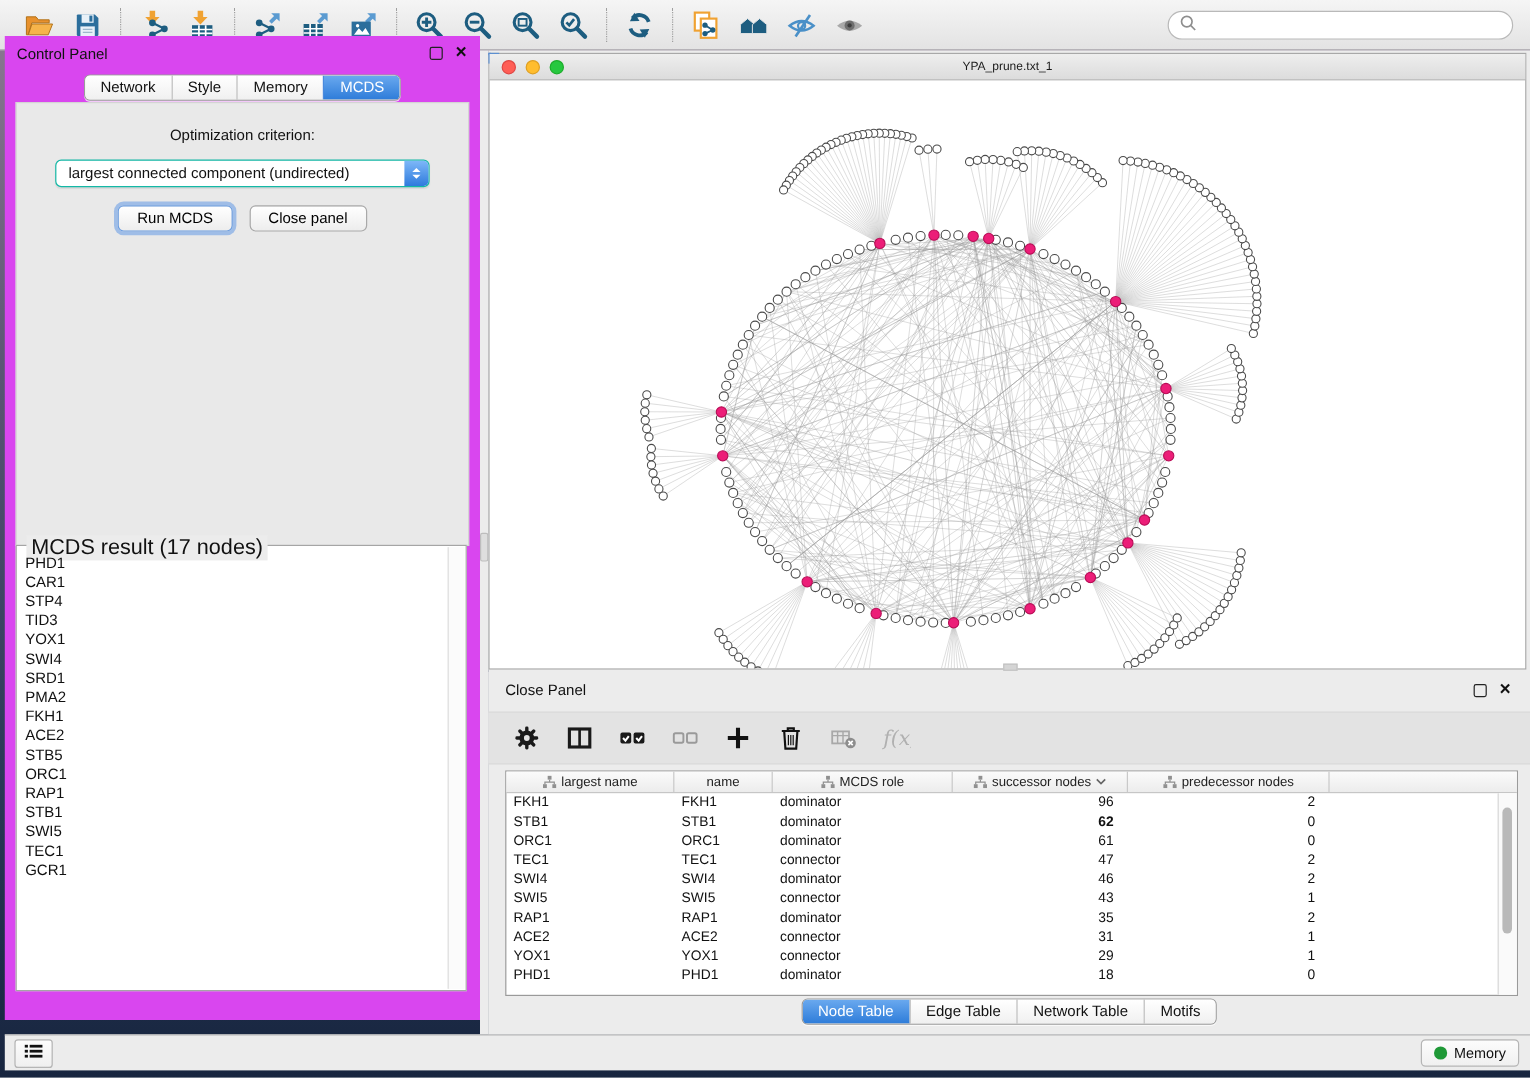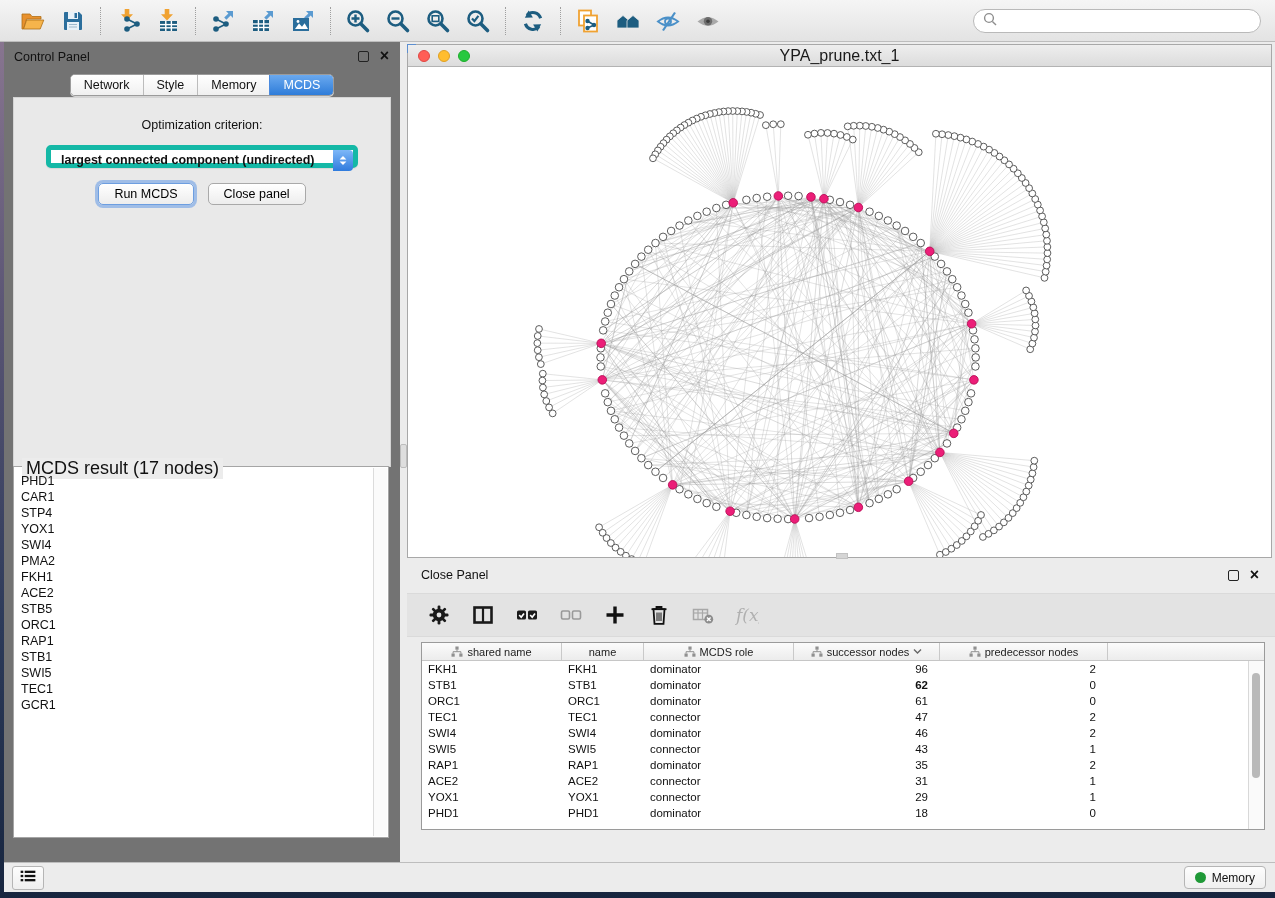--- a/index.html
+++ b/index.html
@@ -17,41 +17,41 @@
     box-sizing:border-box; display:flex; align-items:center; }
   .tb-groups { display:flex; align-items:center; height:100%; padding-left:6px; }
   .tb-group { display:flex; align-items:center; gap:4px; padding:0 9px; }
   .tb-sep { width:0; height:28px; border-left:1px dotted #9f9f9f; }
   .tb-btn { width:36px; height:32px; display:flex; align-items:center; justify-content:center; border-radius:4px; }
   .search-box { position:absolute; right:14px; top:9px; width:288px; height:24px; background:#fff;
     border:1px solid #b9b9b9; border-radius:13px; display:flex; align-items:center; padding:0 9px; box-sizing:border-box; }
   .search-box input { border:none; outline:none; flex:1; font-size:12px; background:transparent; margin-left:6px; font-family:inherit; }
 
   
-  .control-panel { position:absolute; left:4px; top:42px; width:396px; height:820px;
-    background:#737373; box-sizing:border-box; }
+  .control-panel { position:absolute; left:4px; top:30px; width:396px; height:820px;
+    background:#d946ef; box-sizing:border-box; }
   .cp-title { position:absolute; left:10px; top:8px; font-size:12.5px; }
   .panel-ctrls { display:flex; gap:11px; align-items:center; }
   .cp-ctrls { position:absolute; right:11px; top:8px; }
   .float-ic { width:9px; height:9px; border:1.5px solid #222; border-radius:2px; }
   .close-ic { font-size:16px; font-weight:700; color:#111; line-height:12px; }
 
   .cp-tabs { position:absolute; top:32px; left:0; right:0; display:flex; justify-content:center; }
   .seg { display:inline-flex; border:1px solid #9b9b9b; border-radius:5px; overflow:hidden;
     background:#fff; box-shadow:0 1px 0 rgba(255,255,255,.7); }
   .seg-tab { padding:3px 13px; font-size:12.5px; color:#111; background:linear-gradient(#ffffff,#f0f0f0);
     border-left:1px solid #bcbcbc; white-space:nowrap; }
   .seg-tab:first-child { border-left:none; }
   .seg-tab.active { background:linear-gradient(#6aa9ef,#2e7cd9); color:#fff; border-left-color:#4a8ade; }
 
   .cp-inner { position:absolute; top:55px; left:9px; right:9px; height:368px;
     background:#e9e9e9; border:1px solid #d4d4d4; }
   .cp-crit-label { margin-top:20px; text-align:center; font-size:12.5px; }
   .dropdown { position:relative; margin:13px auto 0; width:312px; height:23px; background:#fff;
-    border:5px solid #14b8a6; border-radius:5px; box-sizing:border-box; box-shadow:0 1px 1px rgba(0,0,0,.08);font-weight:bold; }
+    border:1px solid #14b8a6; border-radius:5px; box-sizing:border-box; box-shadow:0 1px 1px rgba(0,0,0,.08); }
   .dd-value { position:absolute; left:10px; top:0; line-height:21px; font-size:12.5px; white-space:nowrap; }
   .dd-cap { position:absolute; right:0; top:0; width:20px; height:21px; border-radius:0 4px 4px 0;
     background:linear-gradient(#7db7f8,#2f7bdd); display:flex; flex-direction:column; align-items:center; justify-content:center; gap:1px; }
   .cp-buttons { display:flex; justify-content:center; gap:14px; margin-top:15px; }
   .btn { height:22px; padding:0 15px; font-size:12.5px; background:linear-gradient(#ffffff,#ededed);
     border:1px solid #a9a9a9; border-radius:5px; line-height:20px; }
   .btn.focus-ring { box-shadow:0 0 0 3px rgba(110,160,230,.6); border-color:#6d9ee0; }
 
   .mcds-group { position:absolute; left:9px; right:11px; top:424px; bottom:24px; border:1px solid #a5a5a5; background:#fff; }
   .mcds-legend { position:absolute; top:-9px; left:8px; background:#ececec; padding:0 4px; font-size:18px; }
@@ -70,21 +70,21 @@
     border:1px solid #a8a8a8; background:#fff; box-sizing:border-box; }
   .net-frame::before { content:""; position:absolute; left:-1px; top:-1px; width:7px; height:7px;
     border-left:2px solid #5d8fd0; border-top:2px solid #5d8fd0; }
   .net-titlebar { height:21px; background:linear-gradient(#eeeeee,#dcdcdc); border-bottom:1px solid #b3b3b3;
     position:relative; display:flex; align-items:center; }
   .lights { display:flex; gap:8px; margin-left:10px; position:relative; z-index:2; }
   .light { width:10px; height:10px; border-radius:50%; box-sizing:content-box; }
   .light.red { background:#ff5e56; border:1px solid #df4744; }
   .light.yellow { background:#ffbd2e; border:1px solid #dfa023; }
   .light.green { background:#27c83f; border:1px solid #1dad2b; }
-  .net-title { position:absolute; left:0; right:0; text-align:center; font-size:16px; color:#1a1a1a; }
+  .net-title { position:absolute; left:0; right:0; text-align:center; font-size:10px; color:#1a1a1a; }
   .net-canvas { position:absolute; left:0; top:21px; right:0; bottom:0; overflow:hidden; }
   #graph-svg { width:100%; height:100%; display:block; }
   .h-handle { position:absolute; left:429px; top:511px; width:12px; height:6px;
     background:#d5d5d5; border:1px solid #c2c2c2; box-sizing:border-box; }
 
   
   .table-panel { position:absolute; left:0; top:518px; right:0; bottom:0; background:#ececec; }
   .tp-title { position:absolute; left:14px; top:8px; font-size:12.5px; }
   .tp-ctrls { position:absolute; right:16px; top:9px; }
   .tp-toolbar { position:absolute; top:33px; left:0; right:0; height:42px; background:#e3e3e3;
@@ -327,22 +327,24 @@
         <button class="btn">Close panel</button>
       </div>
     </div>
 
     <div class="mcds-group">
       <span class="mcds-legend">MCDS result (17 nodes)</span>
       <div class="mcds-list" id="mcds-list">
           <div>PHD1</div>
           <div>CAR1</div>
           <div>STP4</div>
+          <div>TID3</div>
           <div>YOX1</div>
           <div>SWI4</div>
+          <div>SRD1</div>
           <div>PMA2</div>
           <div>FKH1</div>
           <div>ACE2</div>
           <div>STB5</div>
           <div>ORC1</div>
           <div>RAP1</div>
           <div>STB1</div>
           <div>SWI5</div>
           <div>TEC1</div>
           <div>GCR1</div>
@@ -1172,21 +1174,21 @@
         <div class="tbl-head" id="tbl-head">
             <div class="th" style="width: 140px;">
               <svg viewBox="0 0 12 12" width="12" height="12">
                 <g fill="#909090">
                   <rect x="4.4" y="0.5" width="3.2" height="3.2"></rect>
                   <rect x="0.5" y="7.5" width="3.2" height="3.2"></rect>
                   <rect x="8.3" y="7.5" width="3.2" height="3.2"></rect>
                 </g>
                 <path d="M6 3.7v2M2.1 7.5V5.7h7.8v1.8" stroke="#909090" fill="none"></path>
               </svg>
-              <span>shared name</span>
+              <span>largest name</span>
             </div>
             <div class="th" style="width: 82px;">
               <span>name</span>
             </div>
             <div class="th" style="width: 150px;">
               <svg viewBox="0 0 12 12" width="12" height="12">
                 <g fill="#909090">
                   <rect x="4.4" y="0.5" width="3.2" height="3.2"></rect>
                   <rect x="0.5" y="7.5" width="3.2" height="3.2"></rect>
                   <rect x="8.3" y="7.5" width="3.2" height="3.2"></rect>
@@ -1292,20 +1294,28 @@
               <div class="td" style="width: 150px;">dominator</div>
               <div class="td num" style="width: 146px;">18</div>
               <div class="td num" style="width: 168px;">0</div>
             </div>
           </div>
         <div class="tbl-scroll">
           <div class="tbl-thumb"></div>
         </div>
       </div>
 
+      <div class="tp-tabs">
+          <div class="seg" id="tp-tabs">
+            <div class="seg-tab active">Node Table</div>
+            <div class="seg-tab">Edge Table</div>
+            <div class="seg-tab">Network Table</div>
+            <div class="seg-tab">Motifs</div>
+          </div>
+        </div>
     </div>
   </div>
 
   <div class="status-bar">
     <div class="sb-btn">
       <span id="list-icon-slot"><svg viewBox="0 0 22 22" width="18" height="18">
             <g fill="#111">
               <rect x="2" y="4.5" width="3.2" height="2.8"></rect>
               <rect x="7" y="4.5" width="13" height="2.8"></rect>
               <rect x="2" y="9.6" width="3.2" height="2.8"></rect>

